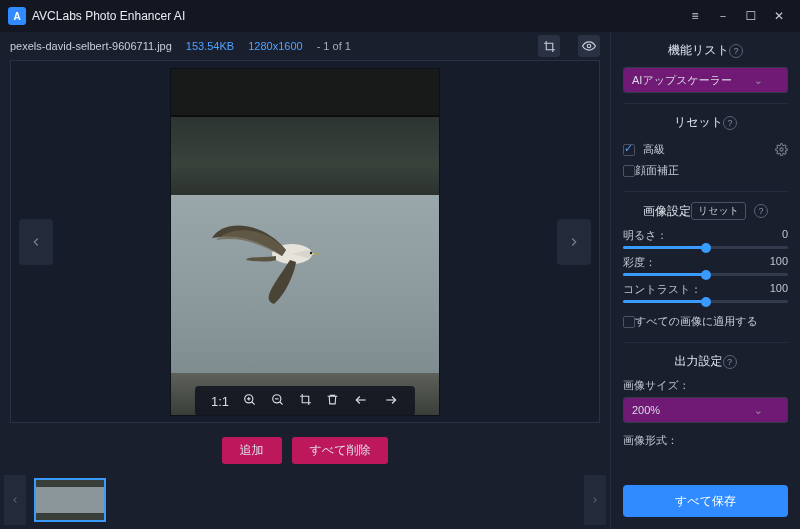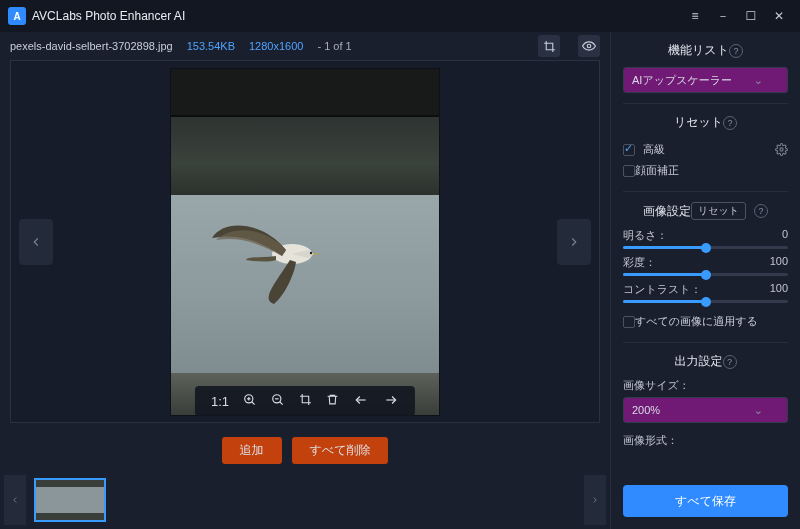--- a/index.html
+++ b/index.html
@@ -76,21 +76,21 @@
     position:absolute; bottom:6px; left:50%; transform:translateX(-50%);
     height:30px; padding:0 16px;
     background:rgba(18,22,32,0.9); border-radius:4px;
     display:flex; align-items:center; gap:14px; color:#d8dde5; font-size:13px;
   }
   .tool-strip span { cursor:pointer; }
   .under-viewer {
     height:42px; display:flex; align-items:center; justify-content:center; gap:10px;
   }
   .btn {
-    padding:5px 18px; background:#c2410c; color:#dfe4ec;
+    padding:5px 18px; background:#be185d; color:#dfe4ec;
     border:none; border-radius:3px; font-size:12px; cursor:pointer;
   }
   .thumb-row { height:58px; display:flex; align-items:center; padding:0 4px; gap:4px;}
   .thumb-nav {
     width:22px; height:50px; background:#232a3a; color:#7a828f;
     display:flex;align-items:center;justify-content:center;cursor:pointer;
   }
   .thumb-track { flex:1; display:flex; align-items:center; gap:6px; padding:0 4px;}
   .thumb {
     width:72px;height:44px;border:2px solid #3a9bff;background:#6f7b80;
@@ -166,21 +166,21 @@
     <div class="win-btn">≡</div>
     <div class="win-btn">－</div>
     <div class="win-btn">☐</div>
     <div class="win-btn">✕</div>
   </div>
 </div>
 
 <div class="main-row">
   <div class="left-pane">
     <div class="info-bar">
-      <span class="fname">pexels-david-selbert-3702898.jpg</span>
+      <span class="fname">pexels-david-selbert-9606711.jpg</span>
       <span class="link">153.54KB</span>
       <span class="link">1280x1600</span>
       <span>- 1 of 1</span>
       <span class="info-spacer"></span>
       <span class="info-icon">
         <svg width="13" height="13" viewBox="0 0 24 24" fill="none" stroke="currentColor" stroke-width="2">
             <path d="M6 2v16h16M2 6h16v16"></path>
           </svg>
       </span>
       <span class="info-icon">

